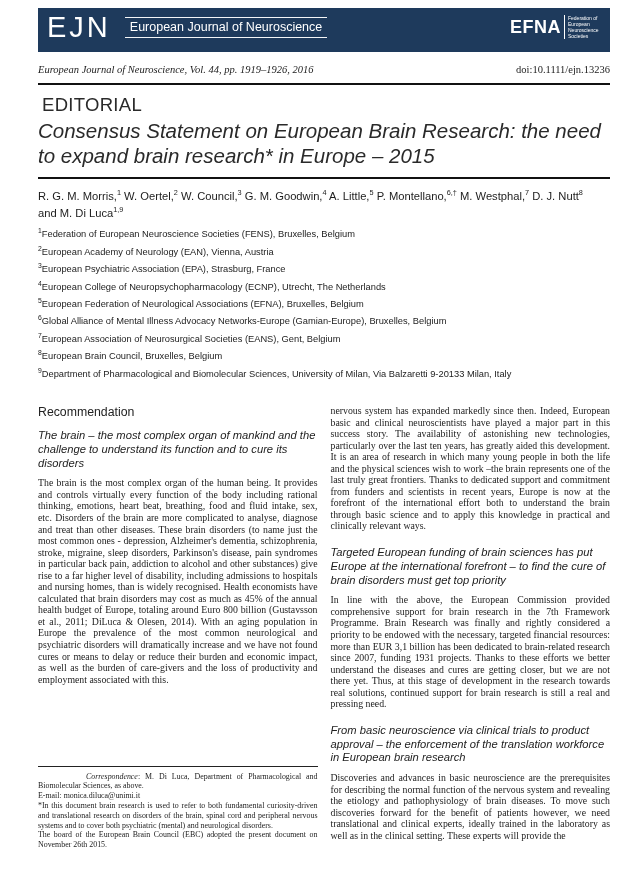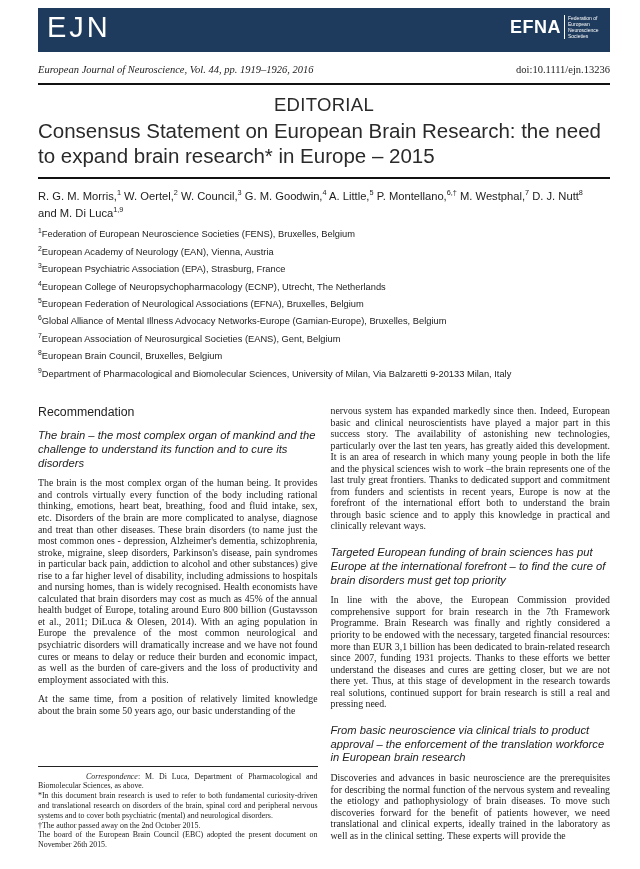--- a/index.html
+++ b/index.html
@@ -31,22 +31,22 @@
     padding-left: 3px; border-left: 1px solid #fff;
   }
   
   .meta-line {
     display: flex; justify-content: space-between; margin-top: 12px;
     font-family: "Liberation Serif", serif; font-size: 10.5px; color: #222;
   }
   .citation { font-style: italic; }
   .rule { border: none; border-top: 2px solid #111; margin: 8px 0 0; }
   
-  .kicker { font-size: 18.5px; font-weight: normal; margin: 9px 4px 0; color: #2a2a2a; letter-spacing: .3px; text-align: center; }
-  .title  { font-size: 20.5px; font-weight: normal; line-height: 25px; margin: 2px 0 0; color: #2a2a2a; }
+  .kicker { font-size: 18.5px; font-weight: normal; margin: 9px 4px 0; color: #2a2a2a; letter-spacing: .3px; }
+  .title  { font-size: 20.5px; font-weight: normal; line-height: 25px; margin: 2px 0 0; color: #2a2a2a; font-style: italic; }
   .rule2  { border: none; border-top: 2px solid #111; margin: 9px 0 0; }
   
   .authors { font-size: 11.2px; line-height: 13.5px; margin-top: 7px; color: #1c1c1c; }
   .authors sup { font-size: 7.3px; }
   .affils { font-size: 9.3px; line-height: 13.3px; margin-top: 4px; color: #1c1c1c; }
   .affil sup { font-size: 6.8px; }
   
   .columns { display: flex; gap: 13px; margin-top: 24px; height: 455px; }
   .col { width: 280px; }
   .col-left { display: flex; flex-direction: column; }
@@ -71,20 +71,21 @@
   .footnote-block p { margin: 0; }
   .footnote-lead { font-style: italic; padding-left: 48px; }
 </style>
 </head>
 <body>
 
 <div class="page">
 
   <header class="banner" style="background: rgb(30, 58, 92);">
     <span class="ejn-logo">EJN</span>
+    <span class="journal-name">European Journal of Neuroscience</span>
     <span class="fens">
       <span class="fens-text">EFNA</span>
       <span class="fens-tagline">Federation of European Neuroscience Societies</span>
     </span>
   </header>
 
   <div class="meta-line">
     <span class="citation">European Journal of Neuroscience, Vol. 44, pp. 1919–1926, 2016</span>
     <span class="doi">doi:10.1111/ejn.13236</span>
   </div>
@@ -109,26 +110,25 @@
       <div class="affil"><sup>8</sup>European Brain Council, Bruxelles, Belgium</div>
       <div class="affil"><sup>9</sup>Department of Pharmacological and Biomolecular Sciences, University of Milan, Via Balzaretti 9-20133 Milan, Italy</div>
     </div>
 
   <div class="columns">
     <div class="col col-left">
       <div class="col-left-content">
           <h3 class="sec-heading">Recommendation</h3>
           <h4 class="sec-subhead">The brain – the most complex organ of mankind and the challenge to understand its function and to cure its disorders</h4>
           <p class="sec-para">The brain is the most complex organ of the human being. It provides and controls virtually every function of the body including rational thinking, emotions, heart beat, breathing, food and fluid intake, sex, etc. Disorders of the brain are more complicated to analyse, diagnose and treat than other diseases. These brain disorders (to name just the most common ones - depression, Alzheimer's dementia, schizophrenia, stroke, migraine, sleep disorders, Parkinson's disease, pain syndromes in particular back pain, addiction to alcohol and other substances) give rise to a far higher level of disability, including admissions to hospitals and nursing homes, than is widely recognised. Health economists have calculated that brain disorders may cost as much as 45% of the annual health budget of Europe, totaling around Euro 800 billion (Gustavsson et al., 2011; DiLuca &amp; Olesen, 2014). With an aging population in Europe the prevalence of the most common neurological and psychiatric disorders will dramatically increase and we have not found cures or means to delay or reduce their burden and economic impact, as well as the burden of care-givers and the loss of productivity and employment associated with this.</p>
-          <p class="sec-para">At the same time, from a position of relatively limited knowledge about the brain some 50 years ago, our basic understanding of the</p>
         </div>
       <div class="footnote-block">
           <p><span class="footnote-lead">Correspondence</span>: M. Di Luca, Department of Pharmacological and Biomolecular Sciences, as above.</p>
+          <p>E-mail: monica.diluca@unimi.it</p>
           <p>*In this document brain research is used to refer to both fundamental curiosity-driven and translational research on disorders of the brain, spinal cord and peripheral nervous systems and to cover both psychiatric (mental) and neurological disorders.</p>
-          <p>†The author passed away on the 2nd October 2015.</p>
           <p>The board of the European Brain Council (EBC) adopted the present document on November 26th 2015.</p>
         </div>
     </div>
     <div class="col col-right">
         <p class="sec-para">nervous system has expanded markedly since then. Indeed, European basic and clinical neuroscientists have played a major part in this success story. The availability of astonishing new technologies, particularly over the last ten years, has greatly aided this development. It is an area of research in which many young people in both the life and the physical sciences wish to work –the brain represents one of the last truly great frontiers. Thanks to dedicated support and commitment from funders and scientists in recent years, Europe is now at the forefront of the international effort both to understand the brain through basic science and to apply this knowledge in practical and clinically relevant ways.</p>
         <h4 class="sec-subhead">Targeted European funding of brain sciences has put Europe at the international forefront – to find the cure of brain disorders must get top priority</h4>
         <p class="sec-para">In line with the above, the European Commission provided comprehensive support for brain research in the 7th Framework Programme. Brain Research was finally and rightly considered a priority to be endowed with the necessary, targeted financial resources: more than EUR 3,1 billion has been dedicated to brain-related research since 2007, funding 1931 projects. Thanks to these efforts we better understand the diseases and cures are getting closer, but we are not there yet. Thus, at this stage of development in the research towards real solutions, continued support for brain research is still a real and pressing need.</p>
         <h4 class="sec-subhead">From basic neuroscience via clinical trials to product approval – the enforcement of the translation workforce in European brain research</h4>
         <p class="sec-para">Discoveries and advances in basic neuroscience are the prerequisites for describing the normal function of the nervous system and revealing the etiology and pathophysiology of brain diseases. To move such discoveries forward for the benefit of patients however, we need translational and clinical experts, ideally trained in the laboratory as well as in the clinical setting. These experts will provide the</p>
       </div>

